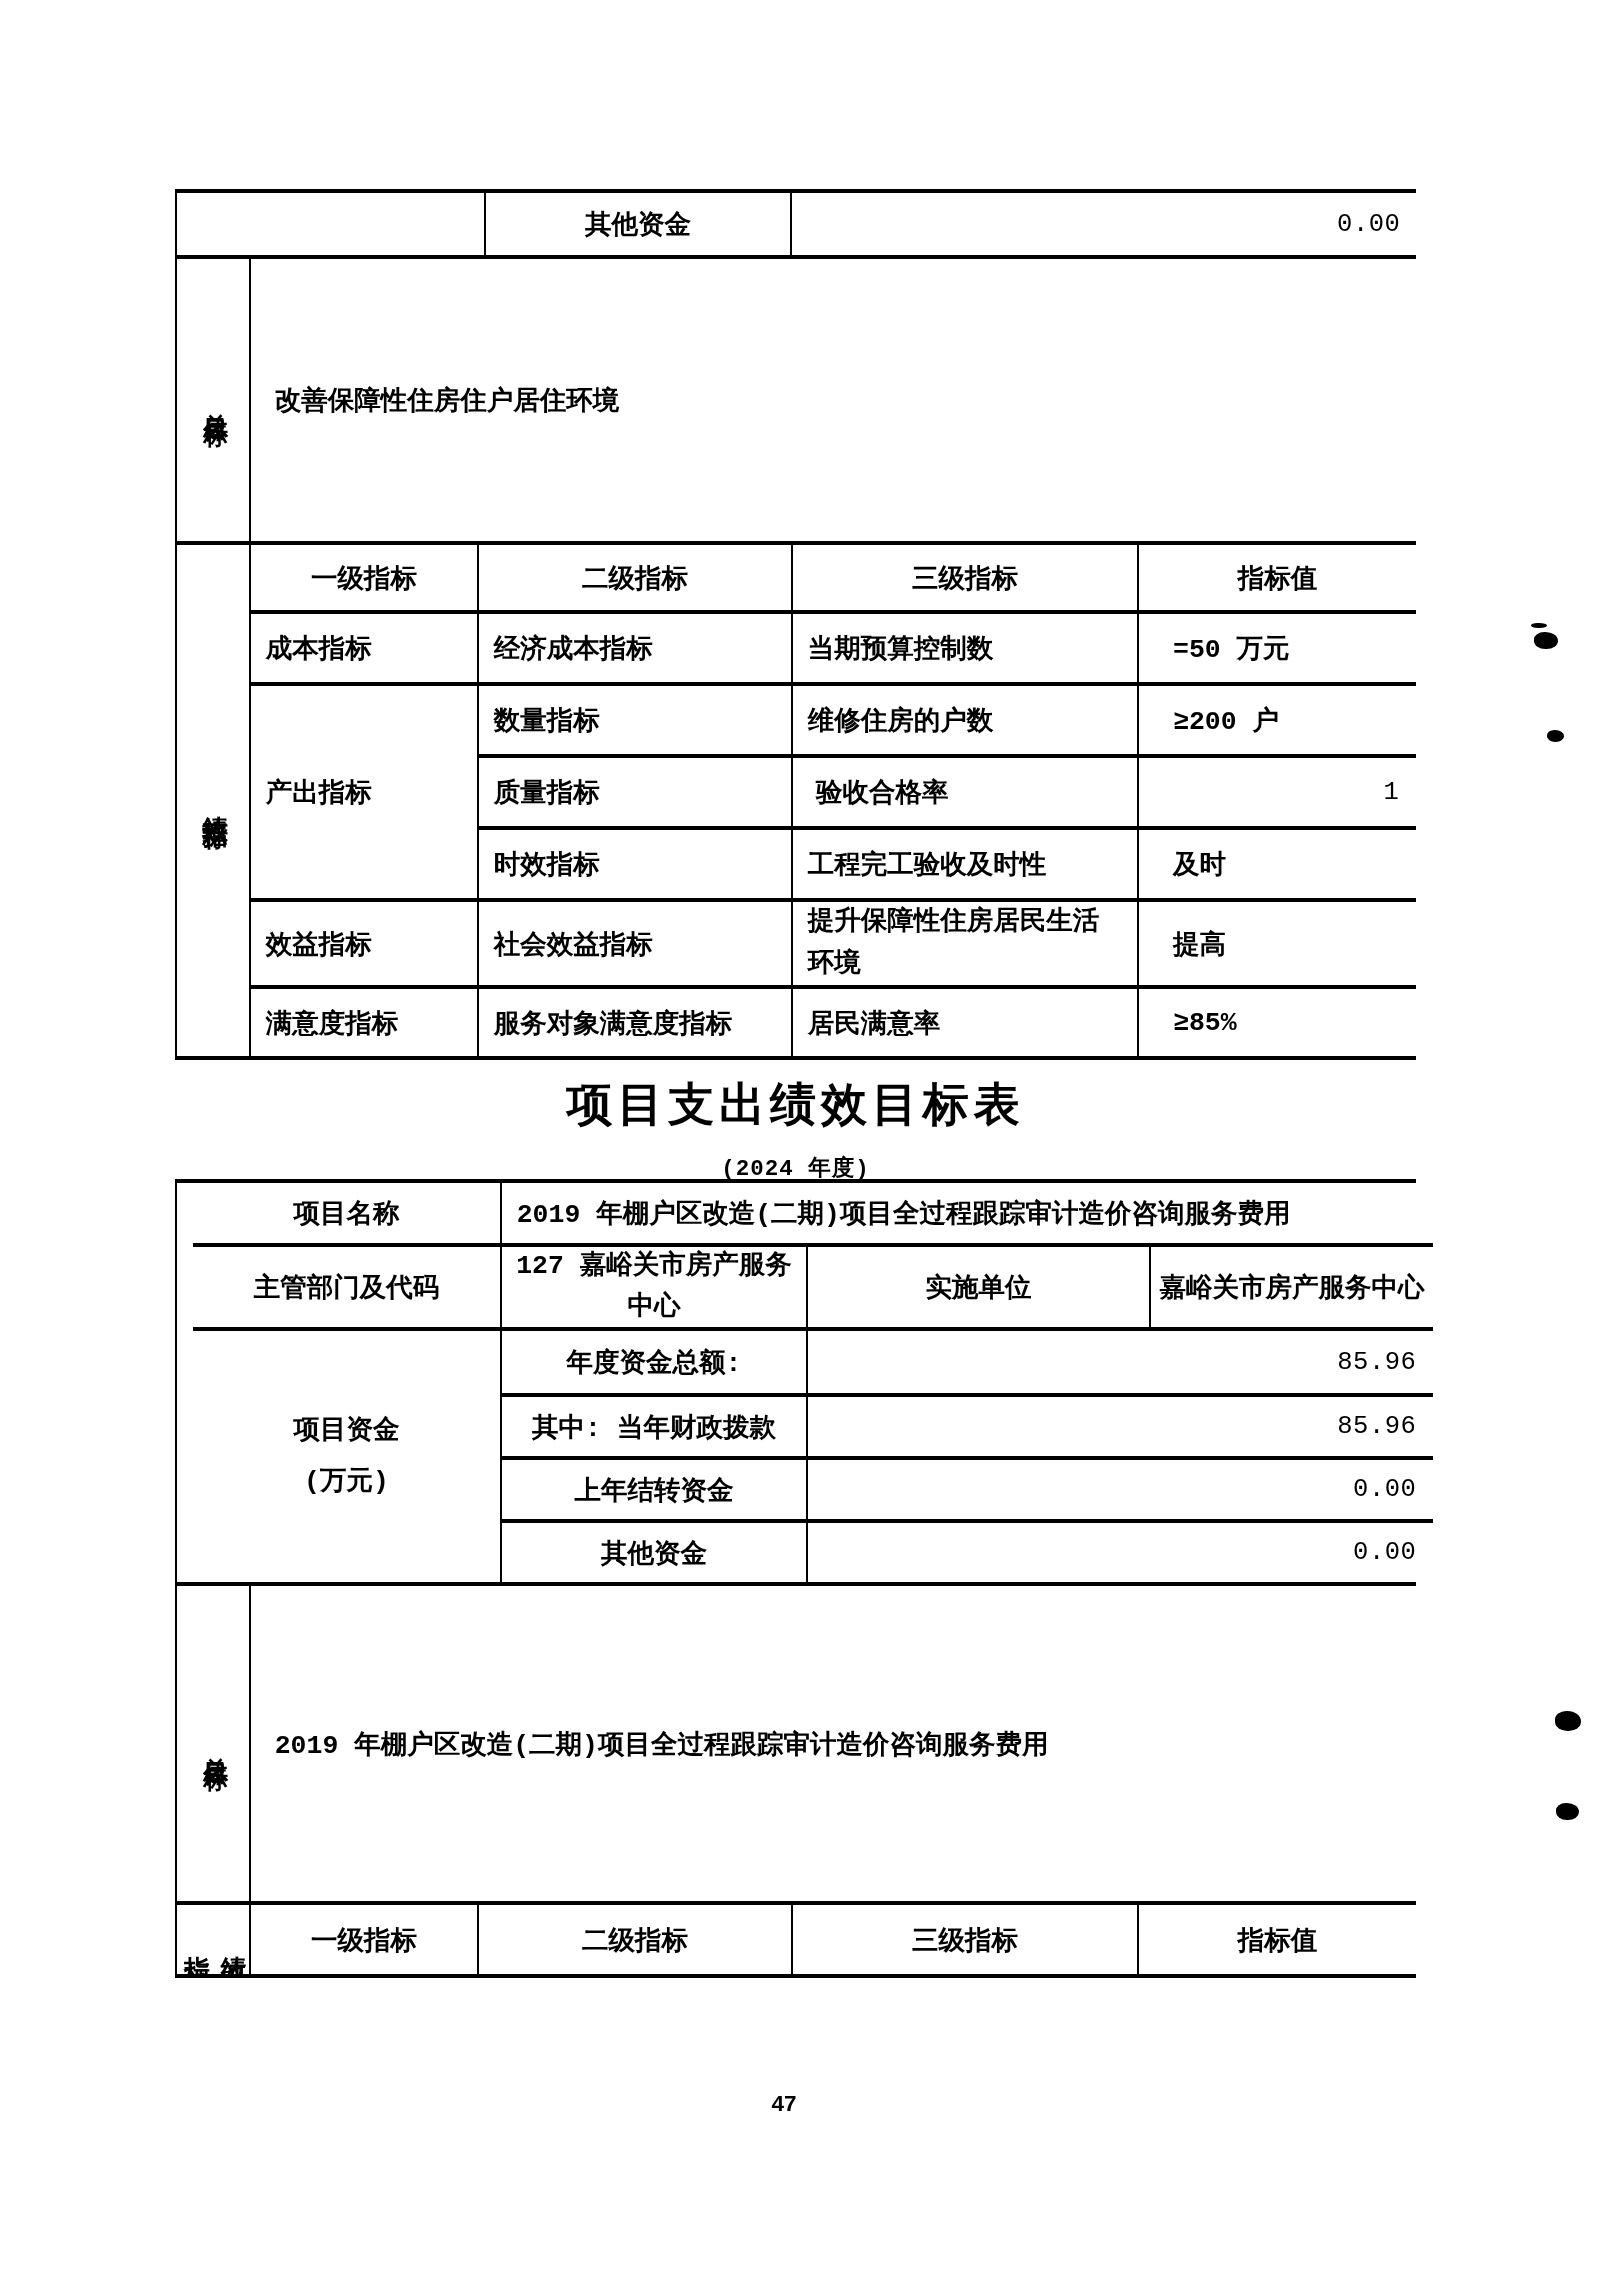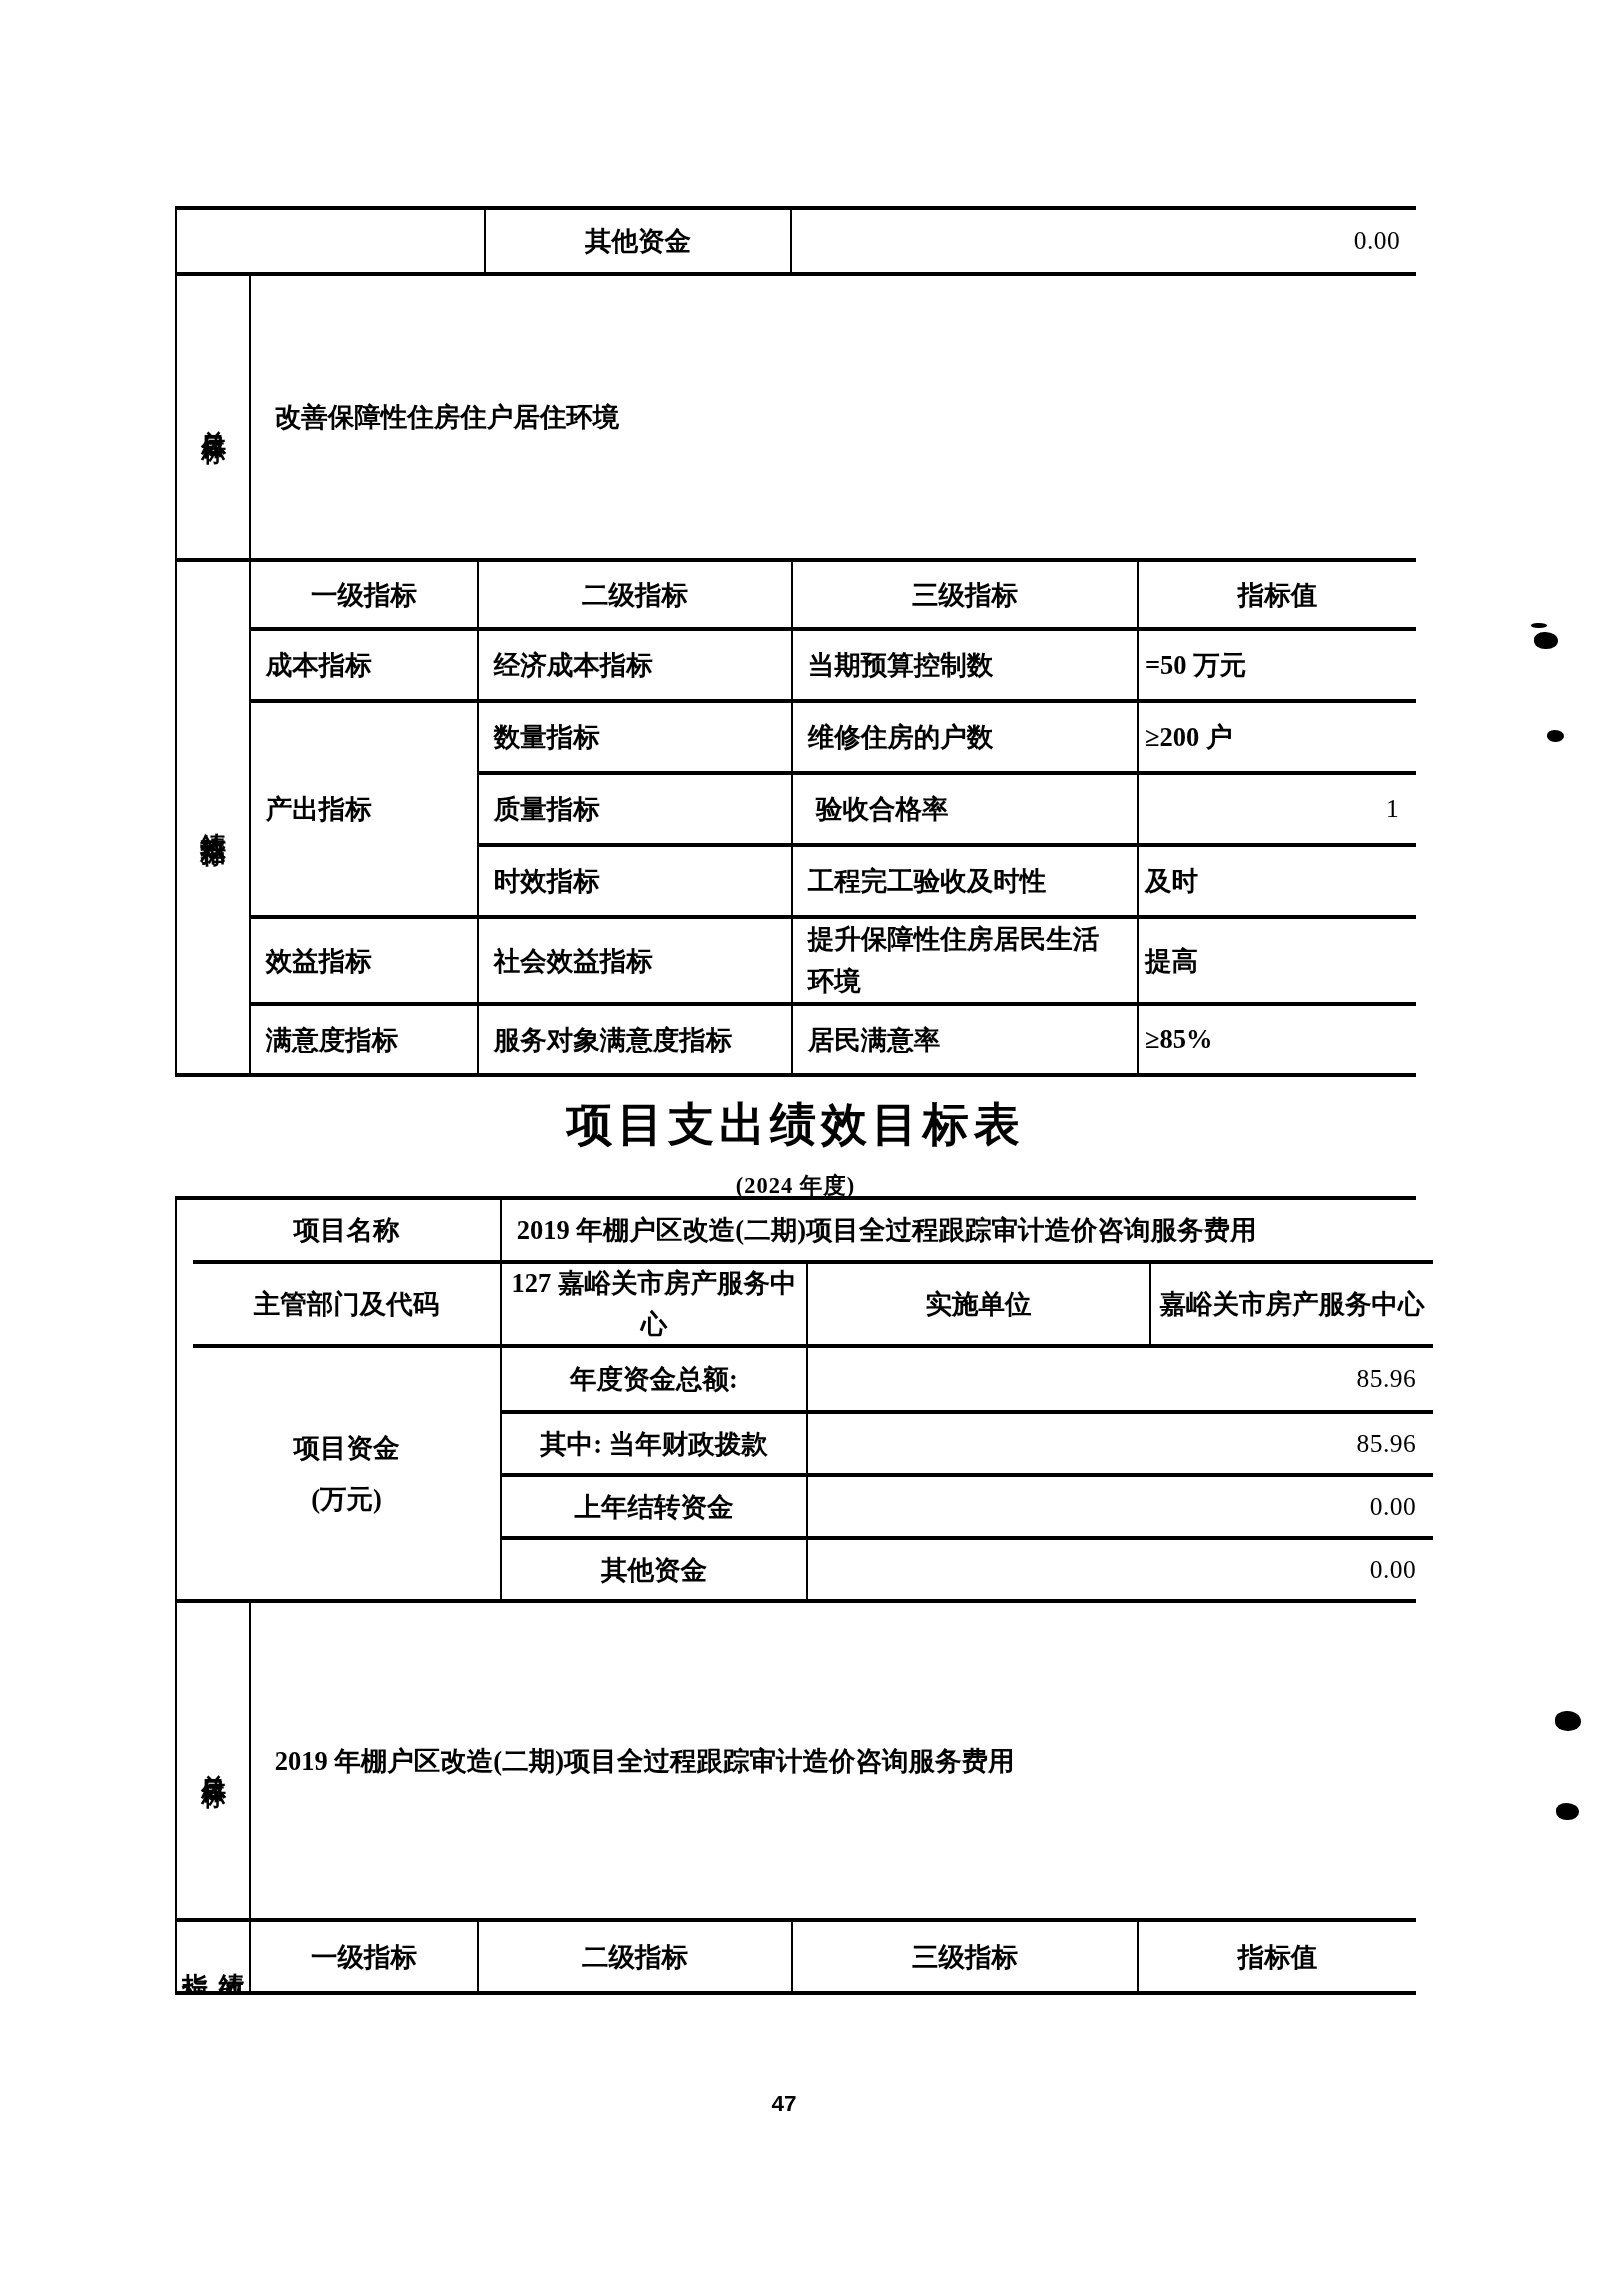--- a/index.html
+++ b/index.html
@@ -3,40 +3,40 @@
 <meta charset="utf-8">
 <style>
   html,body{margin:0;padding:0;background:#ffffff;}
   body{
     width:1612px;height:2295px;position:relative;
     font-family:"Liberation Serif", serif;
     color:#000;font-size:26.5px;font-weight:700;
     -webkit-font-smoothing:antialiased;
   }
   .page{position:absolute;left:0;top:0;width:1612px;height:2295px;background:#fff;overflow:hidden;}
-  .doc{position:absolute;left:175px;top:206px;width:1241px;}
+  .doc{position:absolute;left:175px;top:189px;width:1241px;font-family:Liberation Mono, monospace;}
   *{box-sizing:border-box;}
 
   
   .sec{width:100%;display:grid;border-left:2px solid #000;border-bottom:4.4px solid #000;}
   .sec.first{border-top:4.4px solid #000;}
   .sec.toptable{border-top:4.4px solid #000;padding-left:16px;}
 
   .grid-money{grid-template-columns:309px 306px 625px;}
   .grid-goal{grid-template-columns:74px 1165px;gap:9px;}
   .grid-perf{grid-template-columns:74px 228px 314px 346px 277px;}
   .grid-proj{grid-template-columns:309px 306px 343px 282px;}
 
   .c{display:flex;align-items:center;justify-content:flex-start;overflow:hidden;}
   .br{border-right:2px solid #000;}
   .bb{border-bottom:4.4px solid #000;}
   .ctr{justify-content:center;text-align:center;}
   .rt{justify-content:flex-end;text-align:right;padding-right:16.7px;}
   .pl{padding-left:14.7px;}
-  .pl2{padding-left:6px;}
+  .pl2{padding-left:34px;}
   .pl-lg{padding-left:23px;}
   .pr{padding-right:29px;}
   .num{font-weight:400;font-size:25.5px;letter-spacing:0.5px;}
   .wrapcell{line-height:1.55;}
 
   
   .vtext{writing-mode:vertical-rl;text-orientation:upright;letter-spacing:2.9px;line-height:1;}
   .v2col{display:flex;flex-direction:row;gap:10.8px;align-items:center;justify-content:center;}
   .v2col .vtext{letter-spacing:4.9px;}
 

